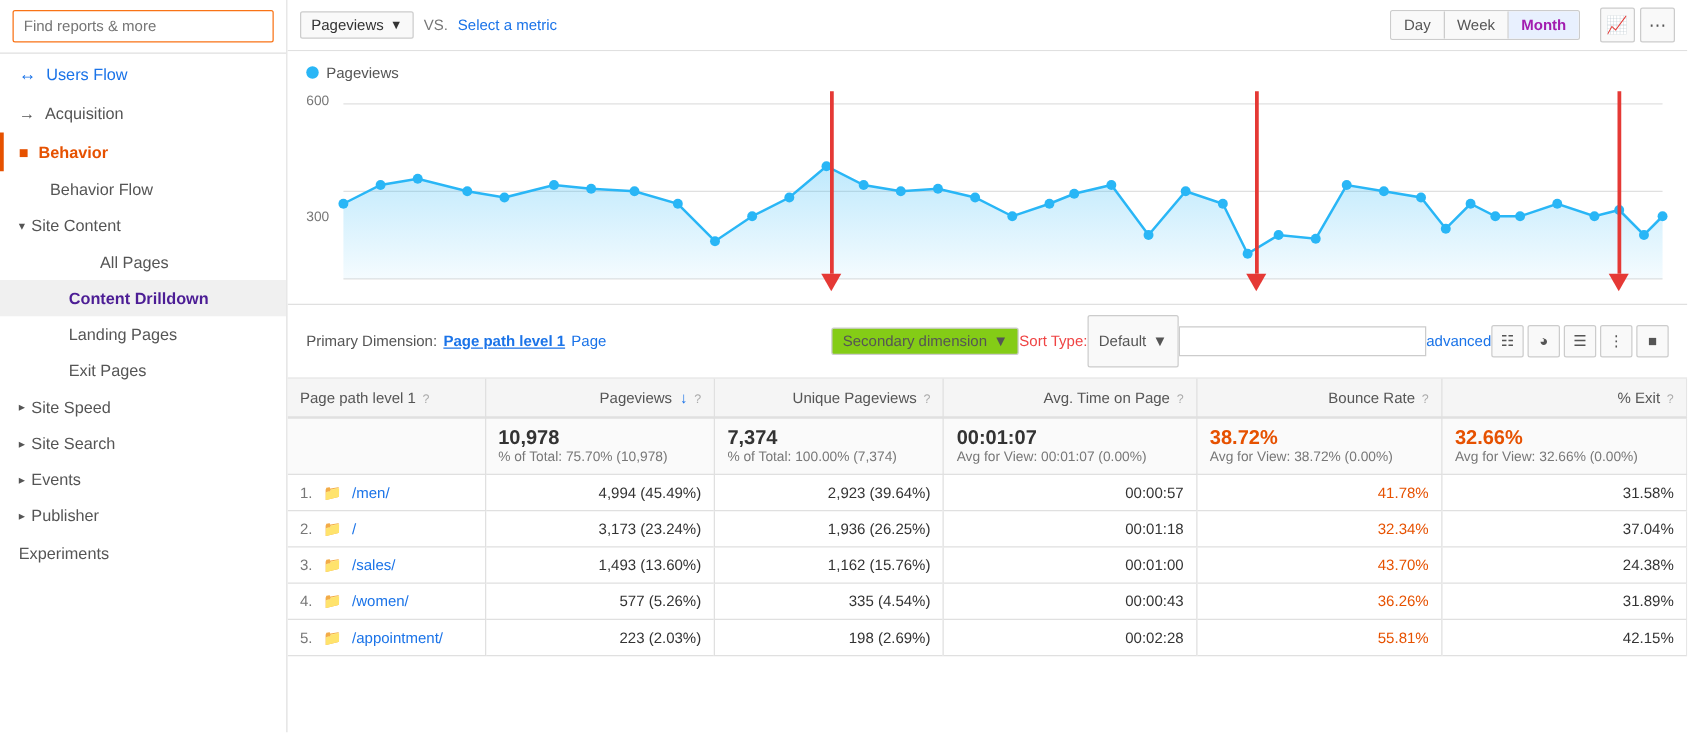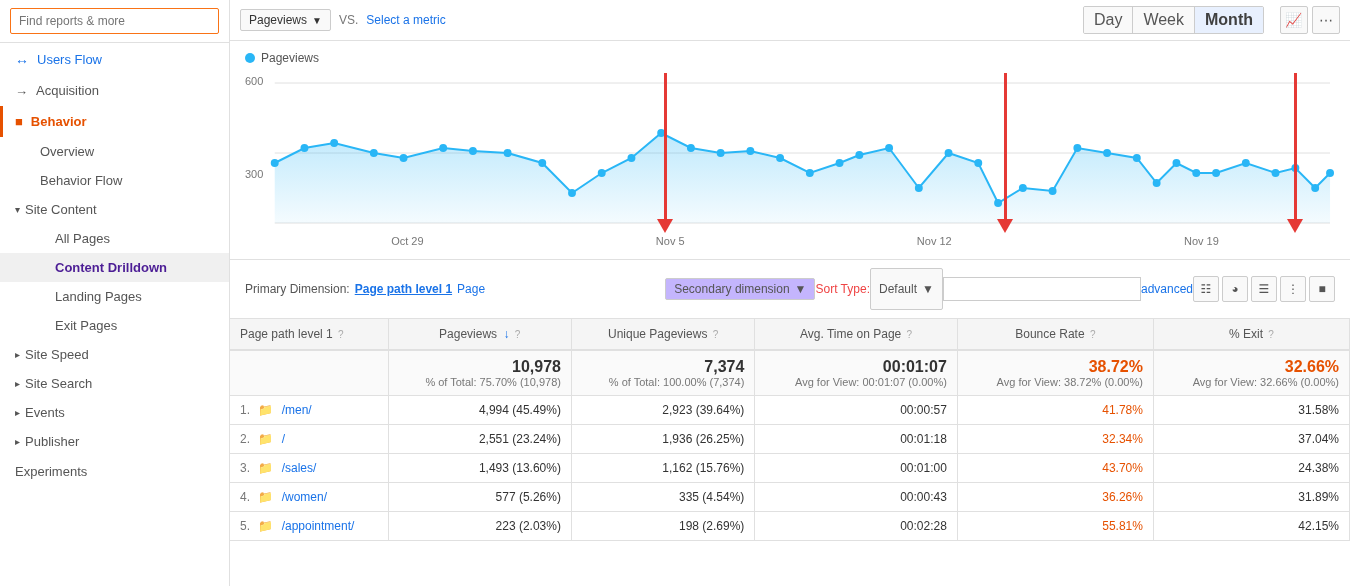--- a/index.html
+++ b/index.html
@@ -98,29 +98,29 @@
       cursor: pointer;
       background: #f9f9f9;
     }
     .metric-dropdown .arrow { margin-left: 5px; font-size: 10px; }
     .vs-label { color: #777; font-size: 12px; }
     .select-metric { color: #1a73e8; font-size: 12px; cursor: pointer; }
     .spacer { flex: 1; }
     .time-btns { display: flex; border: 1px solid #ccc; border-radius: 2px; overflow: hidden; }
     .time-btn {
       padding: 4px 10px;
-      font-size: 16px;
+      font-size: 12px;
       cursor: pointer;
       background: #f9f9f9;
       border: none;
       border-right: 1px solid #ccc;
       color: #555;
     }
     .time-btn:last-child { border-right: none; }
-    .time-btn.active { background: #e8f0fe; color: #404040; font-weight: bold; }
+    .time-btn.active { background: #e8f0fe; color: #a21caf; font-weight: bold; }
     .chart-icons { display: flex; gap: 4px; margin-left: 8px; }
     .chart-icon-btn {
       width: 28px; height: 28px; border: 1px solid #ccc; border-radius: 2px;
       display: flex; align-items: center; justify-content: center;
       cursor: pointer; font-size: 14px; color: #555; background: #f9f9f9;
     }
 
     
     .chart-area {
       background: #fff;
@@ -171,21 +171,21 @@
       display: flex;
       align-items: center;
       padding: 8px 15px;
       border-bottom: 1px solid #e0e0e0;
     }
     .primary-dim-label { font-size: 12px; color: #555; }
     .dim-link { font-size: 12px; color: #1a73e8; cursor: pointer; margin-left: 5px; }
     .dim-link.active { font-weight: bold; text-decoration: underline; }
     .secondary-dim-btn {
       display: flex; align-items: center; border: 1px solid #ccc; border-radius: 2px;
-      padding: 3px 8px; font-size: 12px; cursor: pointer; background: #c4b5fd; color: #555;
+      padding: 3px 8px; font-size: 12px; cursor: pointer; background: #84cc16; color: #555;
     }
     .sort-type-label { font-size: 12px; color: #ef4444; }
     .sort-dropdown {
       border: 1px solid #ccc; border-radius: 2px; padding: 13px 8px;
       font-size: 12px; cursor: pointer; background: #f9f9f9; color: #555; display: flex; align-items: center;
     }
     .search-box {
       flex: 1; border: 1px solid #ccc; padding: 4px 8px; font-size: 12px; color: #999;
     }
     .advanced-link { font-size: 12px; color: #1a73e8; cursor: pointer; }
@@ -195,25 +195,25 @@
       display: flex; align-items: center; justify-content: center;
       cursor: pointer; font-size: 12px; color: #555; background: #f9f9f9;
     }
 
     table.data-table { width: 100%; border-collapse: collapse; }
     table.data-table thead tr { background: #f5f5f5; border-bottom: 2px solid #e0e0e0; }
     table.data-table thead th {
       padding: 8px 10px; text-align: left; font-size: 12px; font-weight: normal;
       color: #555; border-right: 1px solid #e0e0e0; white-space: nowrap;
     }
-    table.data-table thead th.right { text-align: center; margin-top: 20px; }
+    table.data-table thead th.right { text-align: right; margin-top: 20px; }
     table.data-table thead th .sort-arrow { margin-left: 3px; color: #1a73e8; }
     table.data-table thead th .help { color: #aaa; margin-left: 2px; font-size: 10px; }
     .totals-row td {
-      padding: 8px 10px; text-align: right; border-right: 1px solid #e0e0e0;
+      padding: 8px 10px; text-align: left; border-right: 1px solid #e0e0e0;
       font-size: 13px; background: #fafafa; border-bottom: 1px solid #e0e0e0;
     }
     .totals-row td:first-child { text-align: left; }
     .totals-main { font-size: 16px; font-weight: bold; display: block; }
     .totals-sub { font-size: 11px; color: #777; display: block; }
     table.data-table tbody tr { border-bottom: 1px solid #e0e0e0; }
     table.data-table tbody td {
       padding: 7px 10px; font-size: 12px; border-right: 1px solid #e0e0e0;
     }
     table.data-table tbody td.right { text-align: right; }
@@ -236,30 +236,27 @@
     </div>
     <div class="nav-section-header">
       <span class="icon">→</span>
       <span>Acquisition</span>
     </div>
     <div class="nav-section-header active" style="color:#e65100; font-weight:bold; border-left:3px solid #e65100; padding-left:12px;">
       <span class="icon" style="margin-right:8px;">■</span>
       <span>Behavior</span>
     </div>
     <div class="nav-sub-item">
-      <span>Overview</span>
-    </div>
-    <div class="nav-sub-item">
       <span>Behavior Flow</span>
     </div>
     <div class="nav-collapse-item">
       <span class="tri">▾</span>
       <span>Site Content</span>
     </div>
-    <div class="nav-sub-item" style="padding-left:55px;">
+    <div class="nav-sub-item" style="padding-left:80px;">
       <span>All Pages</span>
     </div>
     <div class="nav-sub-item bold-active" style="padding-left:55px; font-weight:bold;">
       <span>Content Drilldown</span>
     </div>
     <div class="nav-sub-item" style="padding-left:55px;">
       <span>Landing Pages</span>
     </div>
     <div class="nav-sub-item" style="padding-left:55px;">
       <span>Exit Pages</span>
@@ -378,26 +375,20 @@
         <div class="arrow-head"></div>
       </div>
       <div class="red-arrow" style="left:760px; top:0; height:160px; transform:translateX(-50%);">
         <div class="arrow-shaft" style="width:3px; height:130px; background:#e53935;"></div>
         <div class="arrow-head"></div>
       </div>
       <div class="red-arrow" style="left:1050px; top:0; height:160px; transform:translateX(-50%);">
         <div class="arrow-shaft" style="width:3px; height:130px; background:#e53935;"></div>
         <div class="arrow-head"></div>
       </div>
-    </div>
-    <div class="x-axis-labels" style="padding-left:30px;">
-      <span>Oct 29</span>
-      <span>Nov 5</span>
-      <span>Nov 12</span>
-      <span>Nov 19</span>
     </div>
   </div>
 
   <div class="table-area">
     <div class="table-controls">
       <span class="primary-dim-label">Primary Dimension:</span>
       <span class="dim-link active">Page path level 1</span>
       <span class="dim-link">Page</span>
       <div style="flex:1;"></div>
       <div class="secondary-dim-btn">
@@ -486,21 +477,21 @@
       <td class="right">00:00:57</td>
       <td class="right orange">41.78%</td>
       <td class="right">31.58%</td>
     </tr>
           <tr>
       <td>
         <span class="row-num">2.</span>
         <span class="folder-icon">📁</span>
         <a class="page-link" href="#">/</a>
       </td>
-      <td class="right">2,551 (23.24%)</td>
+      <td class="right">3,173 (23.24%)</td>
       <td class="right">1,936 (26.25%)</td>
       <td class="right">00:01:18</td>
       <td class="right orange">32.34%</td>
       <td class="right">37.04%</td>
     </tr>
           <tr>
       <td>
         <span class="row-num">3.</span>
         <span class="folder-icon">📁</span>
         <a class="page-link" href="#">/sales/</a>

